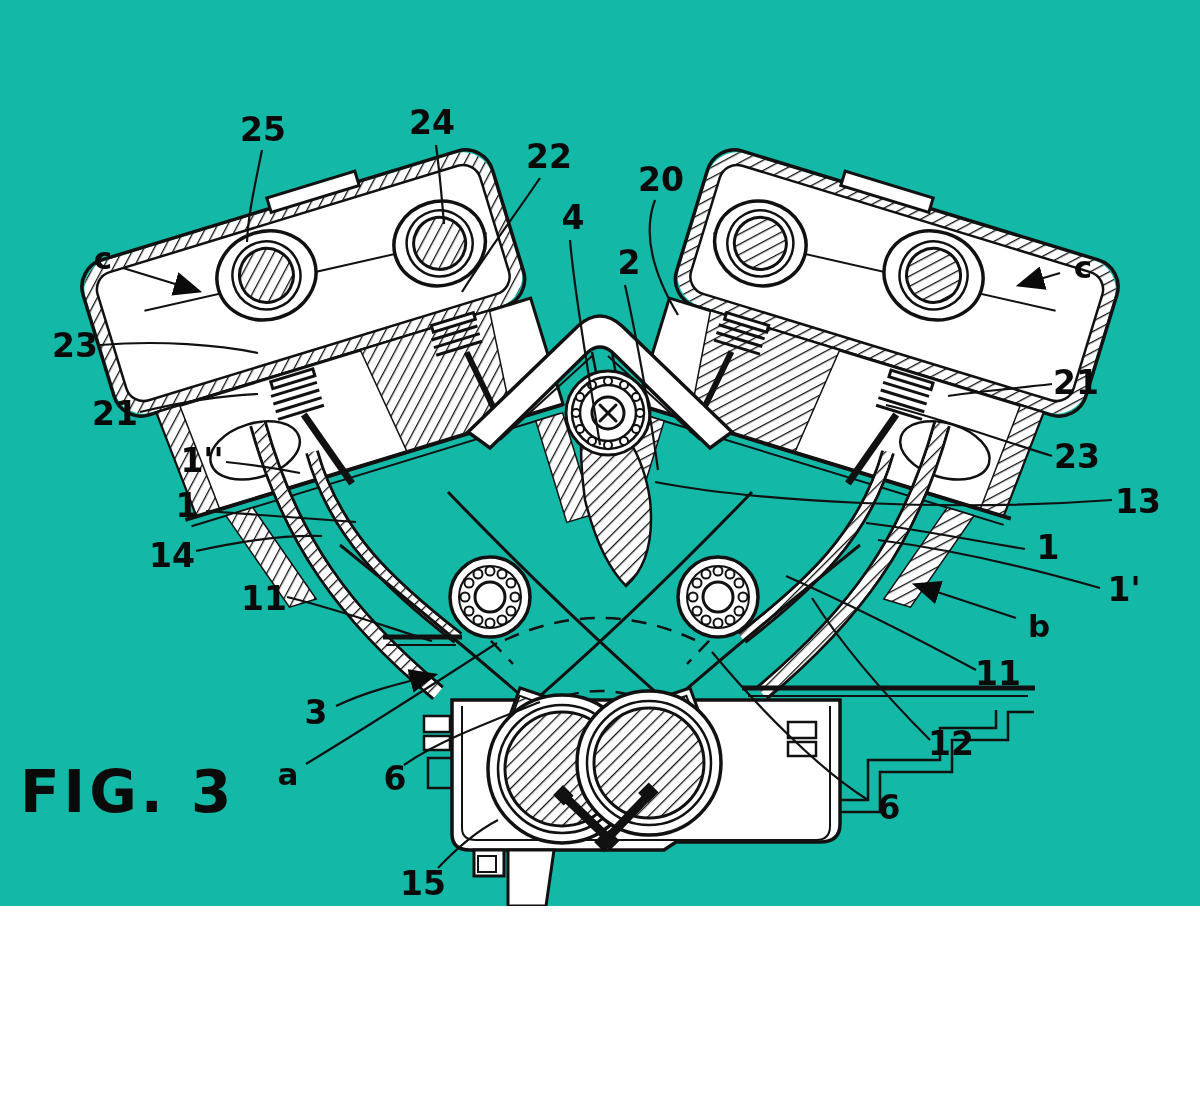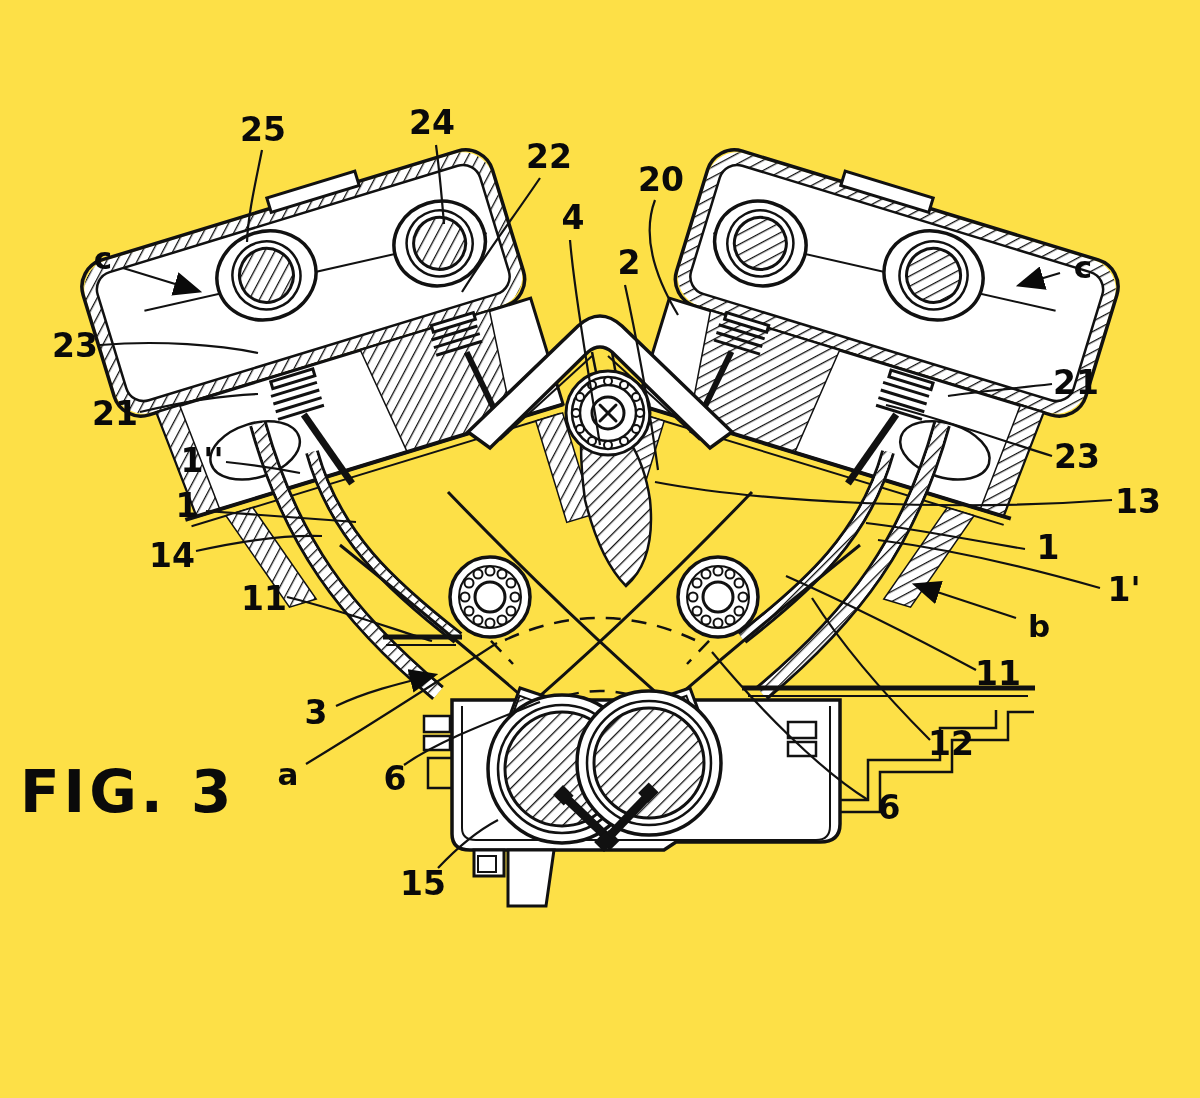--- a/index.html
+++ b/index.html
@@ -1,16 +1,16 @@
 <!DOCTYPE html>
 <html><head>
 <meta charset="utf-8">
 <style>
   html,body{margin:0;padding:0;background:#ffffff;}
-  .page{position:relative;width:1200px;height:1098px;background:#fde047;overflow:hidden;
+  .page{position:relative;width:1200px;height:906px;background:#14b8a6;overflow:hidden;
         font-family:"DejaVu Sans","Liberation Sans",sans-serif;}
   svg{display:block}
   text.ref{font-family:"DejaVu Sans","Liberation Sans",sans-serif;font-weight:bold;
            fill:#0a0a0a;}
   text.num{font-size:33px;}
   text.ltr{font-size:31px;}
   text.fig{font-size:58px;font-weight:bold;letter-spacing:4px;fill:#0a0a0a;}
   .ln{stroke:#111;fill:none;}
 </style>
 </head>

